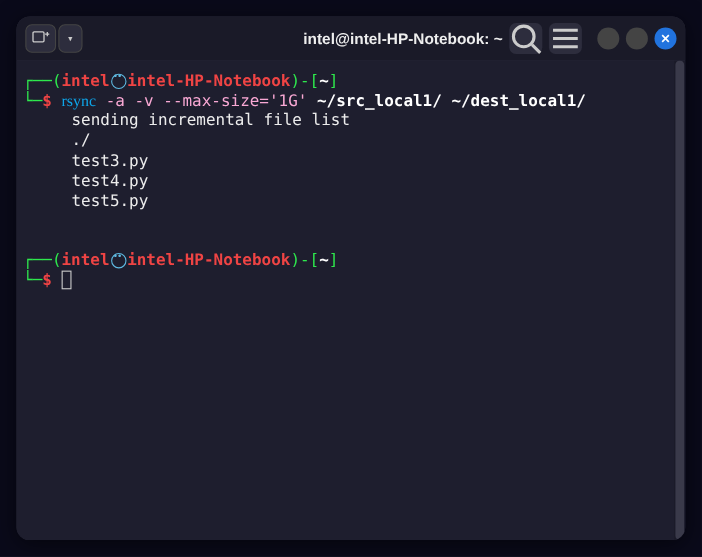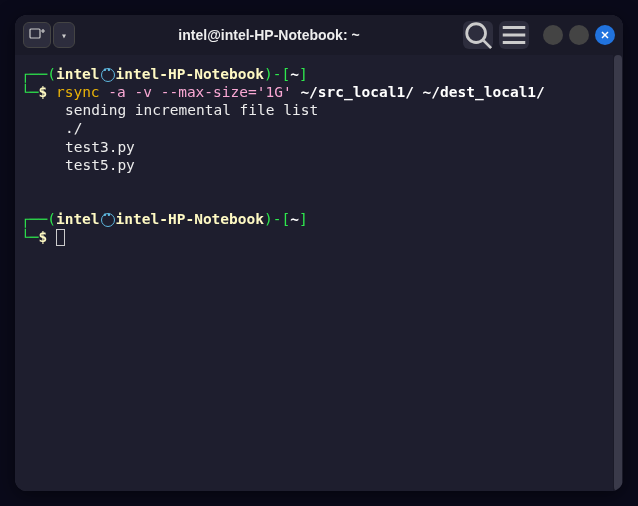--- a/index.html
+++ b/index.html
@@ -56,21 +56,21 @@
       width: 22px;
       height: 26px;
       display: flex;
       align-items: center;
       justify-content: center;
       color: #ccc;
       font-size: 10px;
     }
     .title {
       flex: 1;
-      text-align: center;
+      text-align: right;
       color: #eee;
       font-size: 14px;
       font-weight: bold;
       font-family: sans-serif;
     }
     .right-controls {
       display: flex;
       align-items: center;
       gap: 6px;
     }
@@ -123,22 +123,22 @@
       width: 8px;
       height: 100%;
       background: #3a3a4a;
       margin-left: 1px;
       border-radius: 4px;
     }
     .prompt-line {
       white-space: pre;
     }
     .green { color: #2ee84d; }
-    .blue { color: #fef9c3; font-weight: bold; }
-    .cyan { color: #eab308; }
+    .blue { color: #ef4444; font-weight: bold; }
+    .cyan { color: #0ea5e9; font-family: Liberation Serif, serif; }
     .white-bold { color: #ffffff; font-weight: bold; }
     .grey { color: #f9a8d4; }
     .cursor {
       display: inline-block;
       width: 9px;
       height: 17px;
       border: 1px solid #ccc;
       vertical-align: middle;
       margin-bottom: 2px;
     }
@@ -213,20 +213,21 @@
     </div>
   </div>
 
   <div class="terminal">
     <div class="terminal-content">
       <div class="prompt-line"><span class="green">┌──(</span><span class="blue">intel</span><span class="skull-icon"></span><span class="blue">intel-HP-Notebook</span><span class="green">)-[</span><span class="white-bold">~</span><span class="green">]</span></div>
       <div class="prompt-line"><span class="green">└─</span><span class="blue">$ </span><span class="cyan">rsync</span><span class="grey"> -a -v --max-size='1G'</span><span class="white-bold"> ~/src_local1/ ~/dest_local1/</span></div>
       <div class="output-line">sending incremental file list</div>
       <div class="output-line">./</div>
       <div class="output-line">test3.py</div>
+      <div class="output-line">test4.py</div>
       <div class="output-line">test5.py</div>
       <div class="output-line"> </div>
       <div class="output-line"> </div>
       <div class="prompt-line"><span class="green">┌──(</span><span class="blue">intel</span><span class="skull-icon"></span><span class="blue">intel-HP-Notebook</span><span class="green">)-[</span><span class="white-bold">~</span><span class="green">]</span></div>
       <div class="prompt-line"><span class="green">└─</span><span class="blue">$ </span><span class="cursor"></span></div>
     </div>
     <div class="scrollbar">
       <div class="scroll-thumb"></div>
     </div>
   </div>

